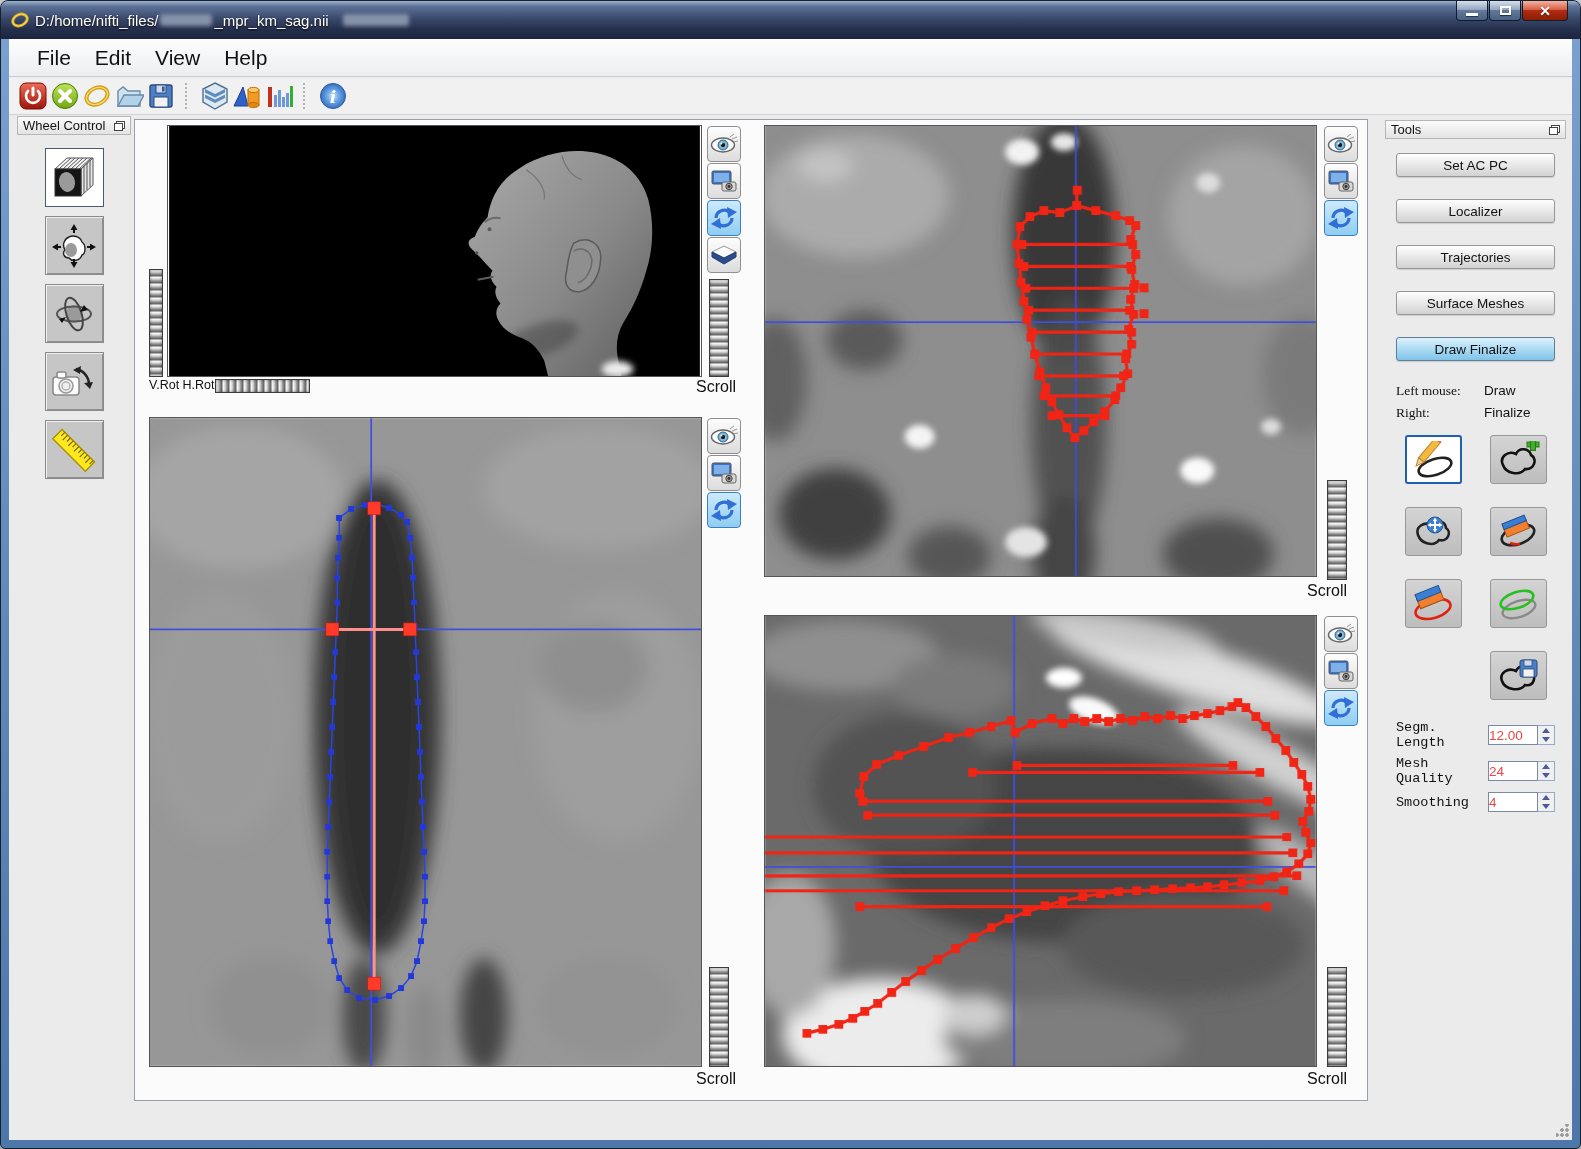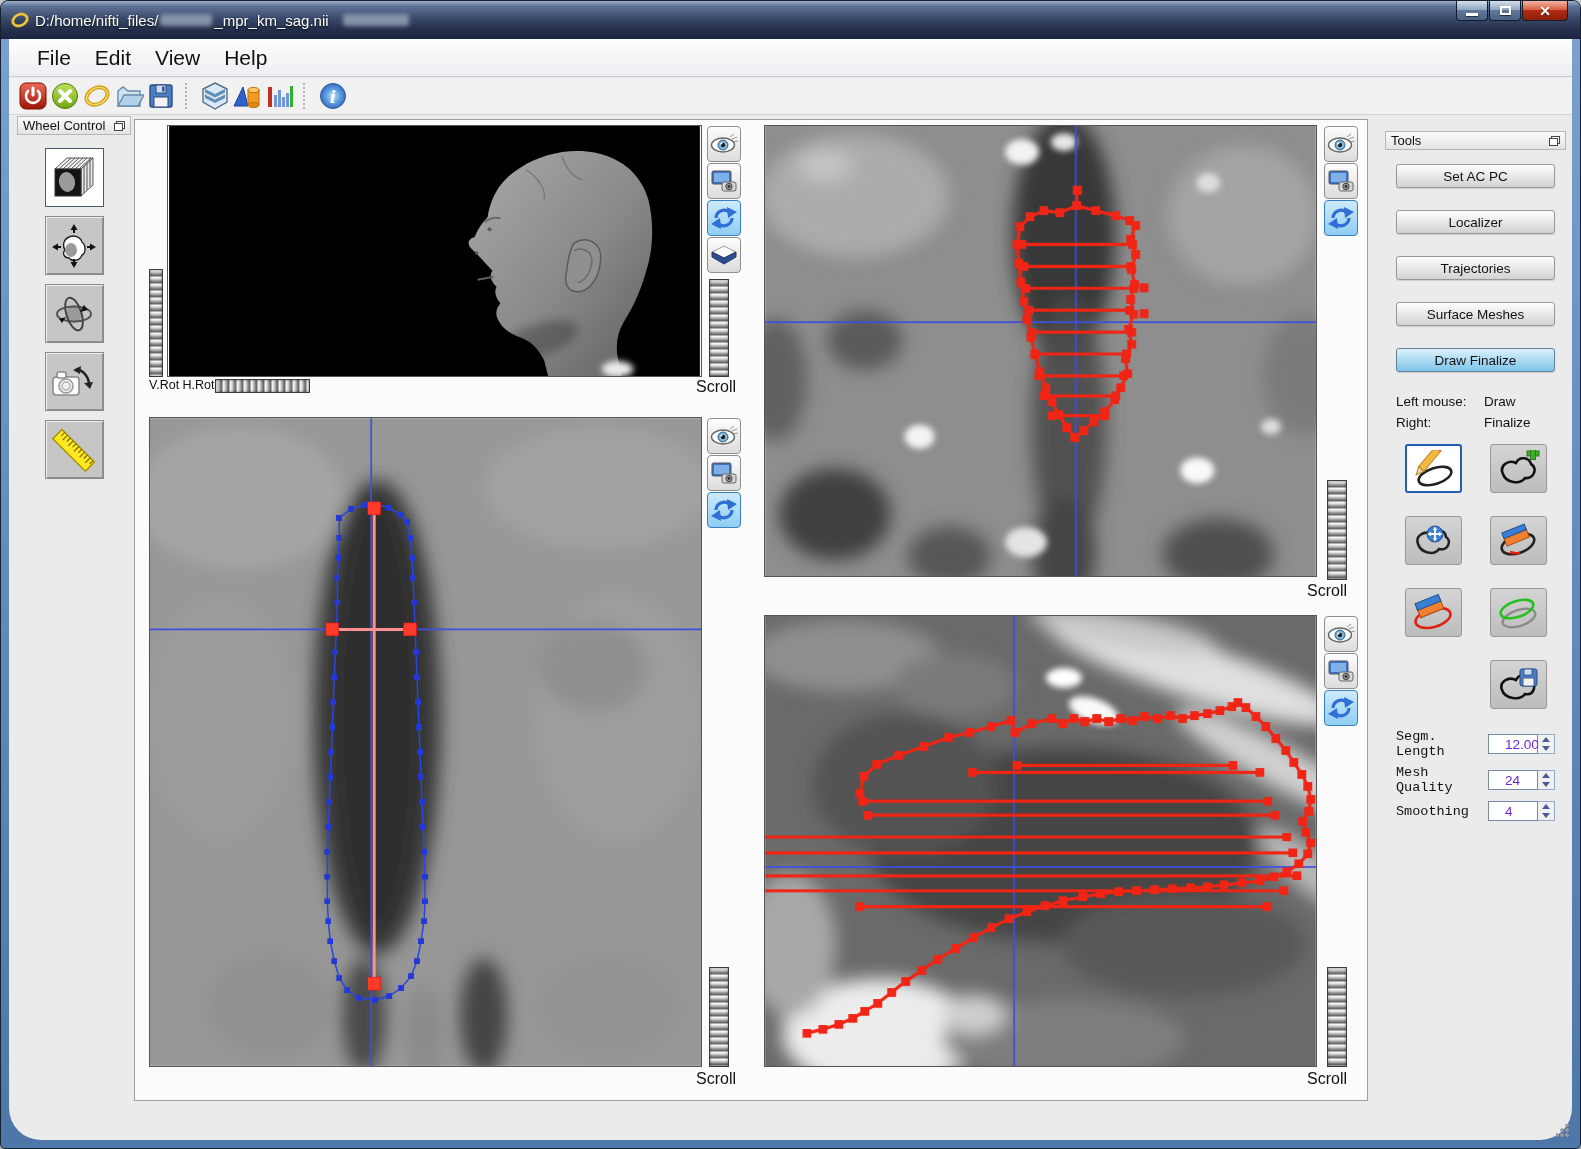--- a/index.html
+++ b/index.html
@@ -22,21 +22,21 @@
             border-radius:0 0 4px 4px; margin-left:1px;
             background:linear-gradient(180deg,#d5e0ec 0%,#93a7c0 45%,#637898 50%,#4a6186 100%);
             display:flex; align-items:center; justify-content:center;
             color:#fff; font-size:12px; font-weight:bold; text-shadow:0 1px 1px #0008; cursor:pointer; }
   .winbtn.close { width:46px;
             background:linear-gradient(180deg,#f2b3a2 0%,#d96045 45%,#b02c12 50%,#8d1d06 100%); }
   .glyph-min { width:12px; height:3px; background:#fff; margin-top:8px; box-shadow:0 1px 1px #0008; }
   .glyph-max { width:11px; height:9px; border:2px solid #fff; box-shadow:0 1px 1px #0008; }
 
   
-  .client { position:absolute; left:8px; right:8px; top:38px; bottom:8px; background:#ebebeb;border-radius:32px; }
+  .client { position:absolute; left:8px; right:8px; top:38px; bottom:8px; background:#ebebeb; }
   .menubar { position:absolute; left:0; right:0; top:0; height:38px;
              background:linear-gradient(180deg,#fdfdfd,#eceef1); border-bottom:1px solid #c9ccd0;
              display:flex; align-items:center; padding-left:16px; }
   .menu-item { font-size:21px; color:#101010; padding:2px 12px; cursor:default; }
   .toolbar { position:absolute; left:0; right:0; top:39px; height:37px; background:#f1f1f1;
              border-bottom:1px solid #d3d3d3; display:flex; align-items:center; padding-left:8px; }
   .tb-btn { width:32px; height:32px; display:flex; align-items:center; justify-content:center; cursor:pointer; }
   .tb-sep { width:8px; height:26px; border-left:2px dotted #b3b3b3; margin:0 6px 0 8px; }
 
   
@@ -50,42 +50,42 @@
   .float-ico:after  { content:""; position:absolute; left:0; bottom:0; width:7px; height:6px; border:1px solid #444; background:#fff; }
 
   .dock-left { left:8px; top:77px; width:114px; bottom:10px; }
   .wc-body { display:flex; flex-direction:column; align-items:center; padding-top:13px; }
   .wc-btn { width:59px; height:59px; margin-bottom:9px; background:#c6c6c6;
             border:1px solid #8a8a8a;
             box-shadow:inset 1px 1px 0 #efefef, inset -1px -1px 0 #8f8f8f;
             display:flex; align-items:center; justify-content:center; cursor:pointer; }
   .wc-btn.active { background:#ffffff; border:1px solid #4a5a70; box-shadow:none; }
 
-  .dock-right { right:6px; top:92px; width:181px; bottom:10px; }
+  .dock-right { right:6px; top:81px; width:181px; bottom:10px; }
   .tools-body { padding:14px 11px 0 11px; }
   .tool-btn { width:100%; height:24px; margin-bottom:22px; border:1px solid #989898; border-radius:3px;
               background:linear-gradient(180deg,#fefefe 0%,#e6e6e6 55%,#d2d2d2 100%);
               font-size:13.5px; color:#111; display:flex; align-items:center; justify-content:center;
               cursor:pointer; box-shadow:0 1px 1px #ccc; }
   .tool-btn.active { background:linear-gradient(180deg,#dcf1fc 0%,#a8d9f2 55%,#7fc3e9 100%);
                      border:1px solid #5f7f95; }
   .hints { margin-top:8px; font-size:13.5px; color:#111; }
   .hint-row { display:flex; margin-bottom:6px; }
-  .hint-label { width:88px; }
+  .hint-label { width:88px;font-family:Liberation Serif, serif; }
   .icon-grid { margin-top:14px; display:grid; grid-template-columns:57px 57px; column-gap:28px;
                row-gap:23px; justify-content:center; }
   .pg-btn { width:57px; height:49px; background:linear-gradient(180deg,#d4d4d4,#bdbdbd);
             border:1px solid #979797; border-radius:3px; display:flex; align-items:center;
             justify-content:center; cursor:pointer; }
   .pg-btn.active { background:#ffffff; border:2px solid #1f5fae; }
   .fields { margin-top:20px; }
   .field-row { display:flex; align-items:center; margin-bottom:6px; }
   .field-label { flex:1; font-size:13.5px; color:#111;font-family:Liberation Mono, monospace; }
   .field-box { width:50px; height:20px; background:#fff; border:1px solid #7a8aa5;
-               font-size:13.5px; color:#6d28d9; display:flex; align-items:center; padding-left:16px; }
+               font-size:13.5px; color:#ef4444; display:flex; align-items:center; padding-left:0; }
   .spinner { width:17px; height:20px; border:1px solid #98a8c8; border-left:none; background:#f0f0f0;
              display:flex; flex-direction:column; cursor:pointer; }
   .spin-up,.spin-dn { flex:1; display:flex; align-items:center; justify-content:center; }
   .spin-up:after { content:""; border-left:4px solid transparent; border-right:4px solid transparent;
                    border-bottom:5px solid #4a5a9a; }
   .spin-dn:after { content:""; border-left:4px solid transparent; border-right:4px solid transparent;
                    border-top:5px solid #4a5a9a; }
 
   
   .main-panel { position:absolute; left:125px; top:80px; width:1234px; height:982px;

